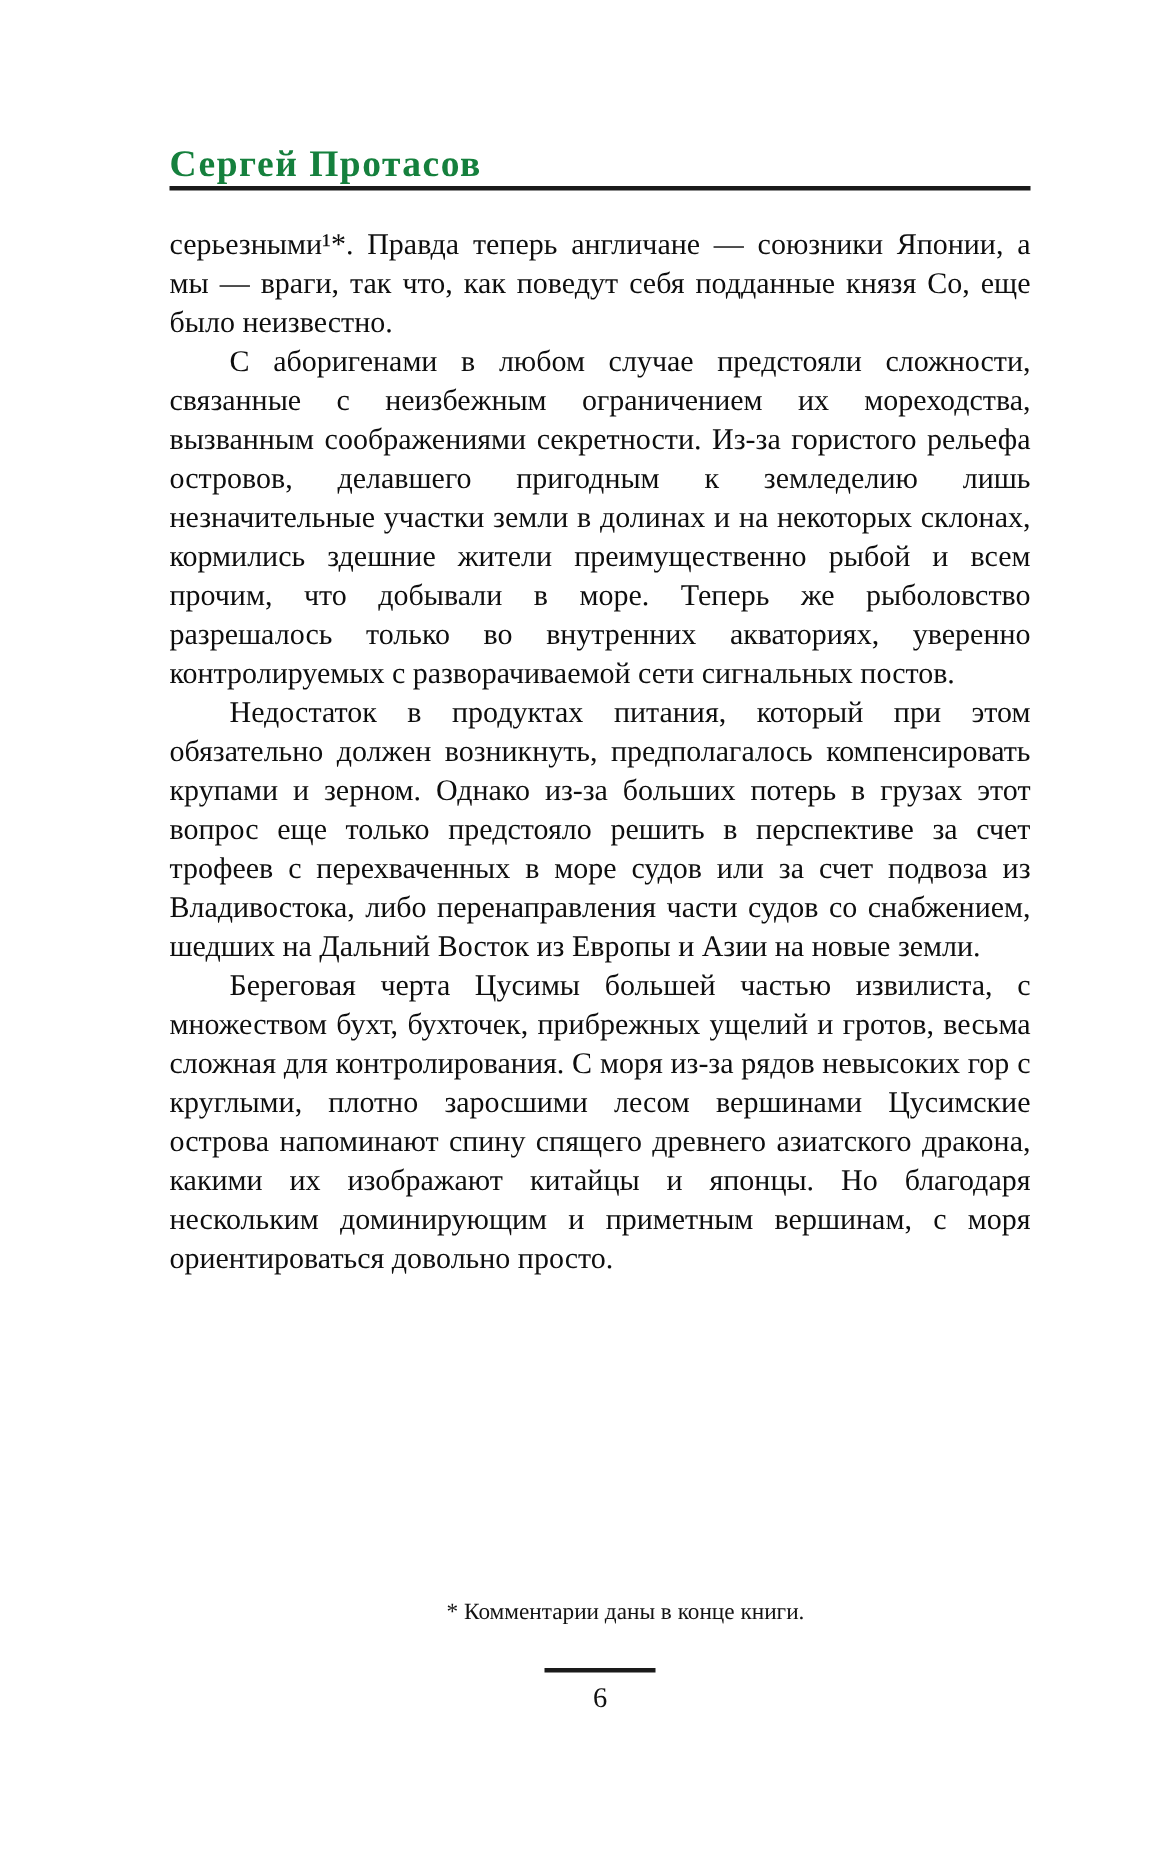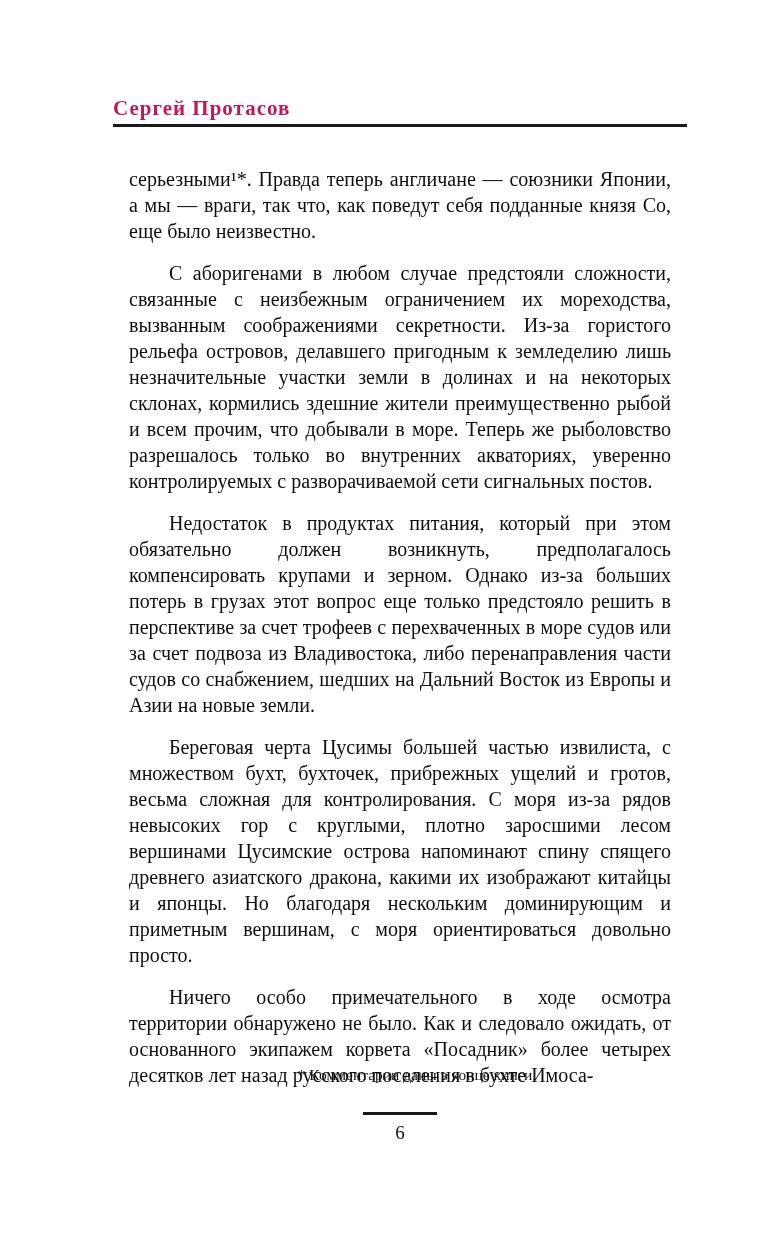--- a/index.html
+++ b/index.html
@@ -20,45 +20,45 @@
     position: absolute;
     left: 113px;
     width: 574px;
     top: 0;
   }
   .running-header {
     position: absolute;
     top: 96px;
     left: 0;
     width: 100%;
-    font-size: 21px;
+    font-size: 25px;
     font-weight: bold;
     letter-spacing: 1px;
-    color: #be185d;
+    color: #15803d;
   }
   .header-rule {
     position: absolute;
     top: 124px;
     left: 0;
     width: 100%;
     height: 3px;
     background: #1a1a1a;
   }
   .body-text {
     position: absolute;
     top: 150px;
     left: 0;
     width: 100%;
     font-size: 20px;
     line-height: 26px;
     text-align: justify;
     color: #0e0e0e;
   }
   .body-text p {
-    margin: 16px;
+    margin: 0;
     text-indent: 40px;
   }
   .body-text p.no-indent {
     text-indent: 0;
   }
   .footnote {
     position: absolute;
     top: 1066px;
     left: 0;
     width: 100%;
@@ -94,21 +94,20 @@
 
     <div class="running-header">Сергей Протасов</div>
 
     <div class="header-rule"></div>
 
     <div class="body-text">
       <p class="no-indent">серьезными¹*. Правда теперь англичане — союзники Японии, а мы — враги, так что, как поведут себя подданные князя Со, еще было неизвестно.</p>
       <p>С аборигенами в любом случае предстояли сложности, связанные с неизбежным ограничением их мореходства, вызванным соображениями секретности. Из-за гористого рельефа островов, делавшего пригодным к земледелию лишь незначительные участки земли в долинах и на некоторых склонах, кормились здешние жители преимущественно рыбой и всем прочим, что добывали в море. Теперь же рыболовство разрешалось только во внутренних акваториях, уверенно контролируемых с разворачиваемой сети сигнальных постов.</p>
       <p>Недостаток в продуктах питания, который при этом обязательно должен возникнуть, предполагалось компенсировать крупами и зерном. Однако из-за больших потерь в грузах этот вопрос еще только предстояло решить в перспективе за счет трофеев с перехваченных в море судов или за счет подвоза из Владивостока, либо перенаправления части судов со снабжением, шедших на Дальний Восток из Европы и Азии на новые земли.</p>
       <p>Береговая черта Цусимы большей частью извилиста, с множеством бухт, бухточек, прибрежных ущелий и гротов, весьма сложная для контролирования. С моря из-за рядов невысоких гор с круглыми, плотно заросшими лесом вершинами Цусимские острова напоминают спину спящего древнего азиатского дракона, какими их изображают китайцы и японцы. Но благодаря нескольким доминирующим и приметным вершинам, с моря ориентироваться довольно просто.</p>
-      <p>Ничего особо примечательного в ходе осмотра территории обнаружено не было. Как и следовало ожидать, от основанного экипажем корвета «Посадник» более четырех десятков лет назад русского поселения в бухте Имоса-</p>
     </div>
 
     <div class="footnote">* Комментарии даны в конце книги.</div>
 
     <div class="page-number-rule"></div>
 
     <div class="page-number">6</div>
 
   </div>
 </div>

